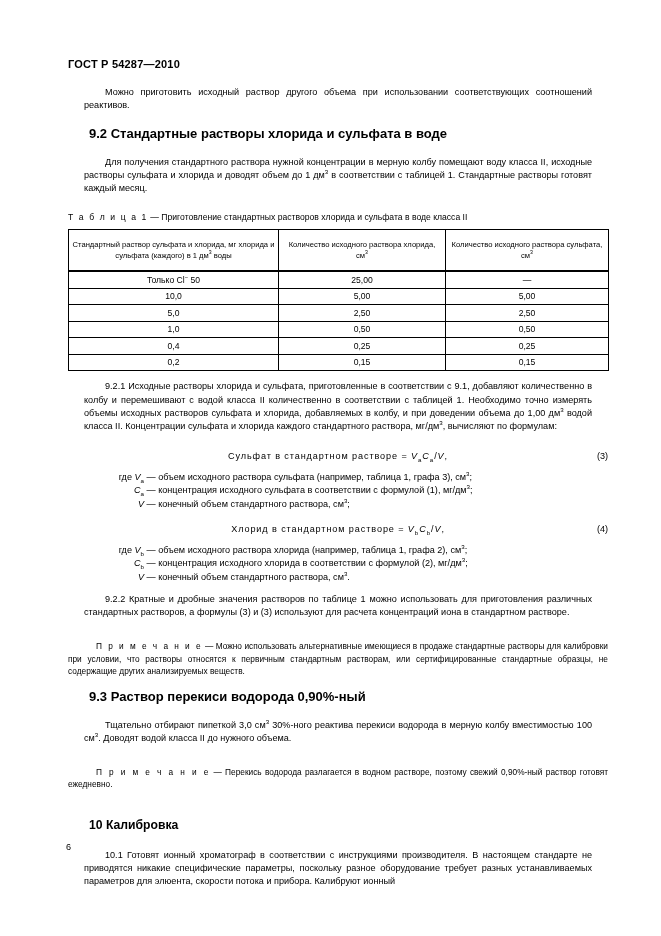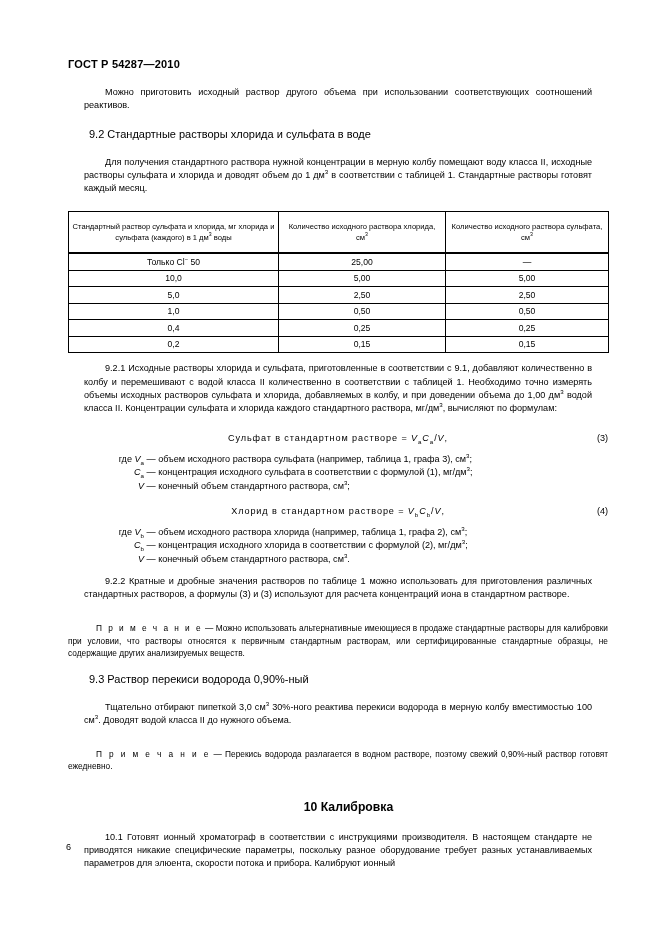--- a/index.html
+++ b/index.html
@@ -42,33 +42,32 @@
     line-height: 13.1px;
     margin: 16px;
     text-align: justify;
     text-justify: inter-word;
     hyphens: none;
   }
   p.body.indent { text-indent: 21px; }
   p.gap-m { margin-top: 9px; }
 
   h3.sec {
-    font-size: 11px;
-    font-weight: normal;
+    font-size: 13px;
+    font-weight: bold;
     margin: 14px 0 9px 0;
     padding-left: 21px;
     line-height: 12px;
   }
   h2.bigsec {
     font-size: 12.2px;
     font-weight: bold;
     margin: 27px 0 11px 0;
     padding-left: 21px;
     line-height: 15px;
-    text-align: center;
   }
   
   .tbl-caption {
     font-size: 8.6px;
     margin: 17px 0 6px 0;
     line-height: 11px;
     white-space: nowrap;
   }
   .tbl-caption .sp { letter-spacing: 1.6px; }
   table.t1 {
@@ -155,20 +154,23 @@
   <div class="content">
 
     <div class="runhead">ГОСТ Р 54287—2010</div>
 
     <p class="body indent">Можно приготовить исходный раствор другого объема при использовании соответствующих соотношений реактивов.</p>
 
     <h3 class="sec">9.2  Стандартные растворы хлорида и сульфата в воде</h3>
 
     <p class="body indent">Для получения стандартного раствора нужной концентрации в мерную колбу помещают воду класса II, исходные растворы сульфата и хлорида и доводят объем до 1 дм<sup>3</sup> в соответствии с таблицей  1. Стандартные растворы готовят каждый месяц.</p>
 
+    <div class="tbl-caption">
+      <span class="sp">Т а б л и ц а  1</span><span> — Приготовление стандартных растворов хлорида и сульфата в воде класса II</span>
+    </div>
 
     <table class="t1">
       <colgroup>
           <col class="c1">
           <col class="c2">
           <col class="c3">
         </colgroup>
       <thead>
         <tr>
           <th>Стандартный раствор сульфата и хлорида, мг хлорида и сульфата (каждого) в 1 дм<sup>3</sup> воды</th>

